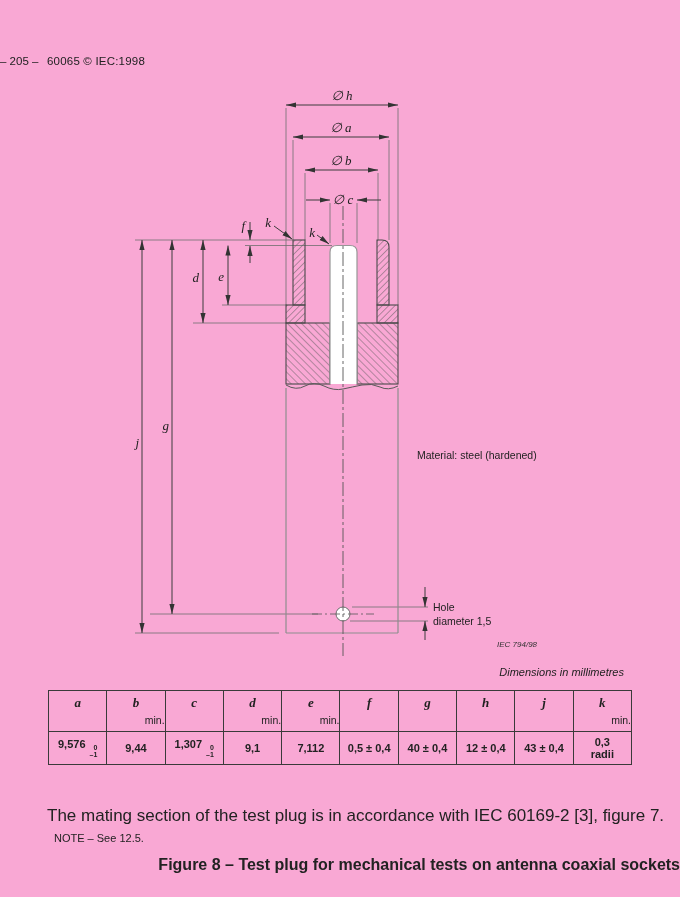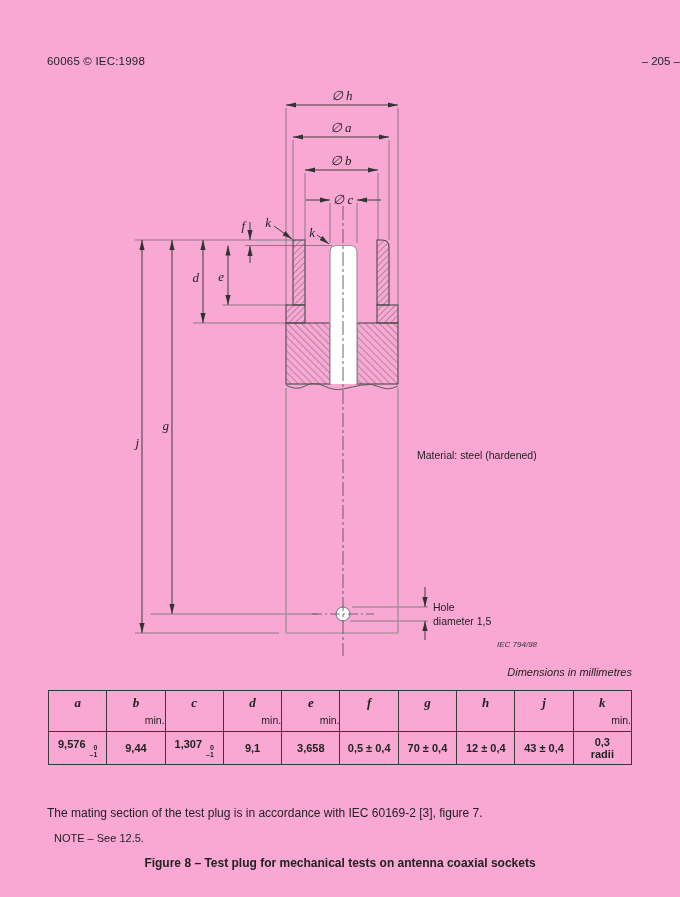--- a/index.html
+++ b/index.html
@@ -1,36 +1,36 @@
 <!DOCTYPE html>
 <html><head>
 <meta charset="utf-8">
 <style>
   html,body{margin:0;padding:0;background:#e8e8e8;}
   .page{position:relative;width:680px;height:897px;margin:0 auto;background:#f9a8d4;
         font-family:"Liberation Sans",sans-serif;color:#222;overflow:hidden;}
   .hdr-left{position:absolute;left:47px;top:55px;font-size:11.5px;letter-spacing:.2px;}
-  .hdr-center{position:absolute;left:0;right:0;top:55px;text-align:right;font-size:11.5px;}
+  .hdr-center{position:absolute;left:0;right:0;top:55px;text-align:left;font-size:11.5px;}
   svg.draw{position:absolute;left:0;top:0;}
-  .dimnote{position:absolute;right:48px;top:666px;font-style:italic;font-size:11px;}
+  .dimnote{position:absolute;right:56px;top:666px;font-style:italic;font-size:11px;}
   table.dims{position:absolute;left:48px;top:690px;width:584px;border-collapse:collapse;
              table-layout:fixed;}
   table.dims th,table.dims td{border:1px solid #3a3a3a;text-align:center;padding:0;}
   table.dims{border:1.5px solid #3a3a3a;}
   th .letter{font-family:"Liberation Serif",serif;font-style:italic;font-weight:bold;
              font-size:13px;height:19px;padding-top:4px;}
   th .sub{font-weight:normal;font-size:10.5px;height:17px;color:#222;text-align:right;}
   td.val{height:32px;font-size:11px;vertical-align:middle;font-weight:bold;}
   .tolwrap{display:inline-flex;flex-direction:column;align-items:flex-end;
            font-size:7px;line-height:7.5px;margin-left:4px;vertical-align:-2px;}
   .twoline{line-height:12.5px;}
-  .para{position:absolute;left:47px;top:806px;font-size:12px;}
+  .para{position:absolute;left:47px;top:806px;font-size:17px;}
   .note{position:absolute;left:47px;top:832px;font-size:11px;margin-left:7px;}
-  .caption{position:absolute;left:0;right:0;top:856px;text-align:center;
-           font-weight:bold;font-size:12px;}
+  .caption{position:absolute;left:0;right:0;top:856px;text-align:right;
+           font-weight:bold;font-size:16px;}
   
   text{fill:#222;}
   .dimlbl{font-family:"Liberation Serif",serif;font-style:italic;font-size:13px;}
   .anno{font-family:"Liberation Sans",sans-serif;font-size:10.5px;}
   .ref{font-family:"Liberation Sans",sans-serif;font-style:italic;font-size:8px;fill:#333;}
 </style>
 </head>
 <body>
 
 <div class="page">
@@ -184,23 +184,23 @@
           <td class="val"><span>9,576</span><span class="tolwrap">
               <span>0</span>
               <span>–1</span>
             </span></td>
           <td class="val">9,44</td>
           <td class="val"><span>1,307</span><span class="tolwrap">
               <span>0</span>
               <span>–1</span>
             </span></td>
           <td class="val">9,1</td>
-          <td class="val">3,658</td>
+          <td class="val">7,112</td>
           <td class="val">0,5 ± 0,4</td>
-          <td class="val">70 ± 0,4</td>
+          <td class="val">40 ± 0,4</td>
           <td class="val">12 ± 0,4</td>
           <td class="val">43 ± 0,4</td>
           <td class="val">
             <div class="twoline">0,3</div>
             <div class="twoline">radii</div>
           </td>
         </tr>
       </tbody>
   </table>
 

